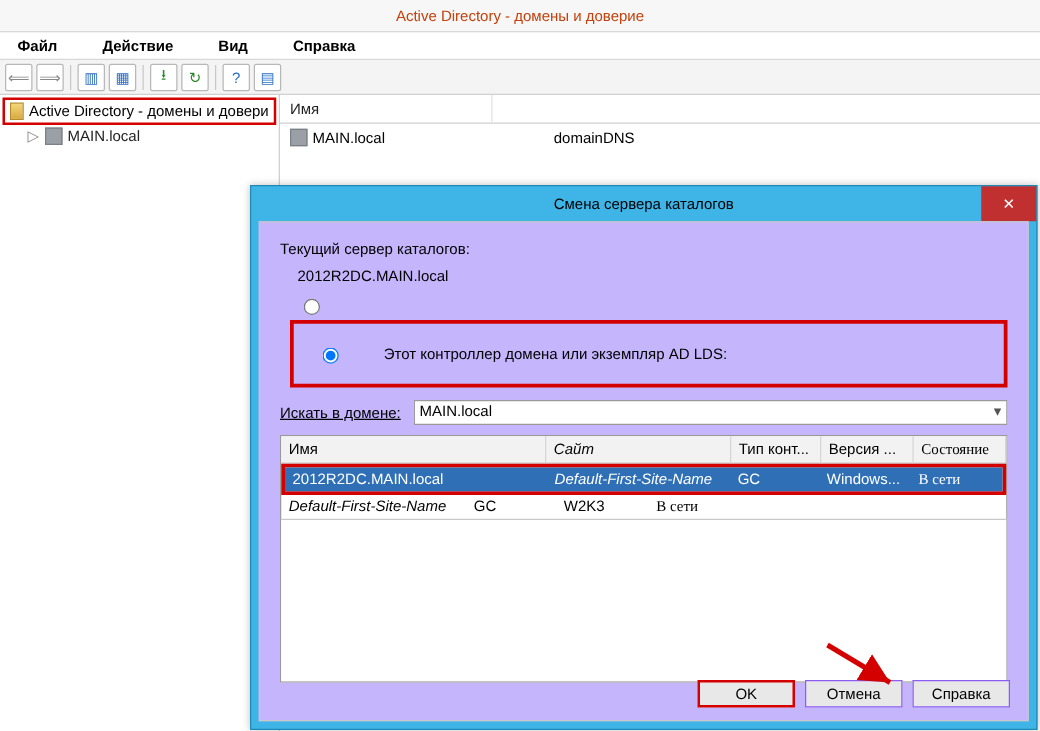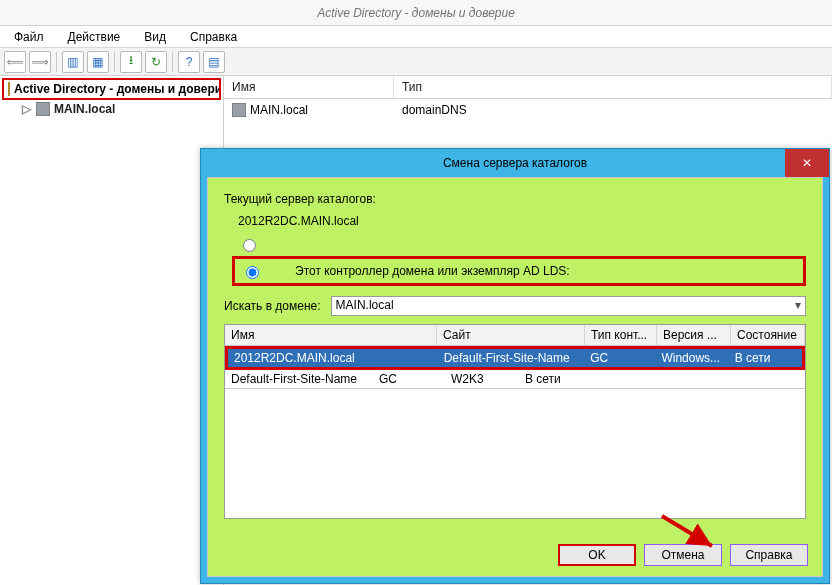--- a/index.html
+++ b/index.html
@@ -1,69 +1,69 @@
 <!DOCTYPE html>
 <html><head>
 <meta charset="utf-8">
 <style>
   * { box-sizing: border-box; font-family: "Segoe UI", Tahoma, sans-serif; font-size: 12px; }
   body { margin: 0; width: 832px; height: 585px; background: #fff; overflow: hidden; position: relative; }
 
   
   .title-strip { height: 26px; background: #f7f7f7; border-bottom: 1px solid #d0d0d0; display: flex; align-items: center; justify-content: center; }
-  .title-strip span { color: #737373; font-style: italic; }
-
-  .menubar { height: 22px; display: flex; align-items: center; gap: 8px; padding: 0 6px; background: #fff; border-bottom: 1px solid #d8d8d8; }
+  .title-strip span { color: #c2410c; }
+
+  .menubar { height: 22px; display: flex; align-items: center; gap: 20px; padding: 0 6px; background: #fff; border-bottom: 1px solid #d8d8d8; font-weight: bold; }
   .menubar span { padding: 2px 8px; cursor: default; }
 
   .toolbar { height: 28px; display: flex; align-items: center; gap: 3px; padding: 0 4px; background: #f4f4f4; border-bottom: 1px solid #d0d0d0; }
   .tb-btn { width: 22px; height: 22px; border: 1px solid #b8b8b8; border-radius: 2px; background: #fff; display: flex; align-items: center; justify-content: center; color: #666; }
   .tb-btn.blue { color: #2b6ec2; }
   .tb-btn.green{ color: #2d8a2d; }
   .tb-btn.grey { color: #888; }
   .tb-sep { width: 1px; height: 20px; background: #c8c8c8; margin: 0 2px; }
 
   
   .workspace { display: flex; height: calc(585px - 26px - 22px - 28px); }
-  .tree-pane { width: 224px; border-right: 1px solid #d0d0d0; background: #fff; font-weight: bold; }
+  .tree-pane { width: 224px; border-right: 1px solid #d0d0d0; background: #fff; }
   .tree-root { margin: 2px; border: 2px solid #d40000; padding: 2px 4px; display: flex; align-items: center; gap: 4px; background: #fff; white-space: nowrap; overflow: hidden; }
   .tree-child { margin: 2px 0 0 22px; display: flex; align-items: center; gap: 4px; color: #222; }
   .tree-exp  { width: 10px; color: #888; }
   .ico-ad    { width: 14px; height: 14px; background: linear-gradient(#f4d77a,#d9a93e); border: 1px solid #b68c2a; }
   .ico-srv   { width: 14px; height: 14px; background: #9aa0a6; border: 1px solid #7a8086; }
 
   .list-pane { flex: 1; background: #fff; }
   .list-hdr  { display: flex; border-bottom: 1px solid #d0d0d0; }
   .list-hdr div { padding: 4px 8px; border-right: 1px solid #e2e2e2; color: #222; }
   .col-name  { width: 170px; }
   .col-type  { flex: 1; }
   .list-row  { display: flex; padding: 2px 0; }
   .list-row .cell { padding: 2px 8px; display: flex; align-items: center; gap: 4px; }
   .list-row .c-name { width: 170px; }
-  .list-row .c-type { flex: 1; }
+  .list-row .c-type { flex: 1; margin-left: 41px; }
 
   
   .dialog { position: absolute; left: 200px; top: 148px; width: 630px; height: 436px; background: #3fb4e6; border: 1px solid #1f8ab5; box-shadow: 0 0 6px rgba(0,0,0,.25); display: flex; flex-direction: column; }
   .dlg-title { height: 28px; display: flex; align-items: center; justify-content: center; position: relative; color: #000; }
   .dlg-close { position: absolute; right: 0; top: 0; width: 44px; height: 28px; background: #c03030; color: #fff; display: flex; align-items: center; justify-content: center; font-size: 14px; }
-  .dlg-body  { flex: 1; margin: 0 6px 6px 6px; background: #bef264; border: 1px solid #c8c8c8; padding: 10px 16px 8px 16px; position: relative; display: flex; flex-direction: column; }
+  .dlg-body  { flex: 1; margin: 0 6px 6px 6px; background: #c4b5fd; border: 1px solid #c8c8c8; padding: 10px 16px 8px 16px; position: relative; display: flex; flex-direction: column; }
 
   .field-row { margin: 4px 0; display: flex; align-items: center; }
   .radio-blk { margin: 4px 0 4px 14px; display: flex; align-items: center; gap: 6px; }
   .radio-hlt { border: 3px solid #d40000; padding: 4px 6px; margin-left: 8px; display: inline-flex; }
 
   .search-row{ display: flex; align-items: center; gap: 10px; margin: 10px 0 6px 0; }
-  .search-row label { }
+  .search-row label { text-decoration: underline; }
   .combo     { flex: 1; height: 20px; border: 1px solid #9a9a9a; background: #fff; padding: 1px 18px 1px 4px; position: relative; }
   .combo:after { content: "▾"; position: absolute; right: 4px; top: 1px; color: #555; }
 
   .grid      { border: 1px solid #9a9a9a; background: #fff; margin-top: 2px; }
   .grid-hdr  { display: flex; background: #f2f2f2; border-bottom: 1px solid #c8c8c8; }
   .grid-hdr div { padding: 3px 6px; border-right: 1px solid #d6d6d6; }
-  .g-name { width: 212px; } .g-site { width: 148px; } .g-ktype { width: 72px; } .g-ver { width: 74px; } .g-state { width: 74px; }
+  .g-name { width: 212px; } .g-site { width: 148px; font-style: italic; } .g-ktype { width: 72px; } .g-ver { width: 74px; } .g-state { width: 74px; font-family: Liberation Serif, serif; }
   .grid-hlt { border: 3px solid #d40000; }
   .grid-row { display: flex; }
   .grid-row div { padding: 2px 6px; }
   .grid-row.hint { color: #666; }
   .grid-row.sel  { background: #2f6fb6; color: #fff; }
   .grid-body { height: 130px; background: #fff; border-top: 1px solid #c8c8c8; }
 
   .dlg-buttons { position: absolute; right: 14px; bottom: 10px; display: flex; gap: 8px; align-items: center; }
   .btn { min-width: 78px; height: 22px; border: 1px solid #8b5cf6; background: #e8e8e8; display: flex; align-items: center; justify-content: center; }
   .btn.primary { border: 2px solid #d40000; }
@@ -107,21 +107,20 @@
     <div class="tree-child">
       <span class="tree-exp">▷</span>
       <span class="ico-srv"></span>
       <span>MAIN.local</span>
     </div>
   </div>
 
   <div class="list-pane">
     <div class="list-hdr">
       <div class="col-name">Имя</div>
-      <div class="col-type">Тип</div>
     </div>
     <div class="list-row">
       <div class="cell c-name">
         <span class="ico-srv"></span>
         <span>MAIN.local</span>
       </div>
       <div class="cell c-type">domainDNS</div>
     </div>
   </div>
 </div>
@@ -138,21 +137,21 @@
 
     <div class="field-row">Текущий сервер каталогов:</div>
     <div class="field-row" style="padding-left:14px;">2012R2DC.MAIN.local</div>
 
 
     <div class="radio-blk">
       <input type="radio" style="">
     </div>
 
     <div class="radio-hlt">
-      <div class="radio-blk" style="margin:0;gap:33px;">
+      <div class="radio-blk" style="margin:12px;gap:33px;">
         <input type="radio" checked="" style="">
         <span>Этот контроллер домена или экземпляр AD LDS:</span>
       </div>
     </div>
 
     <div class="search-row">
       <label>Искать в домене:</label>
       <div class="combo">
         <span>MAIN.local</span>
       </div>

